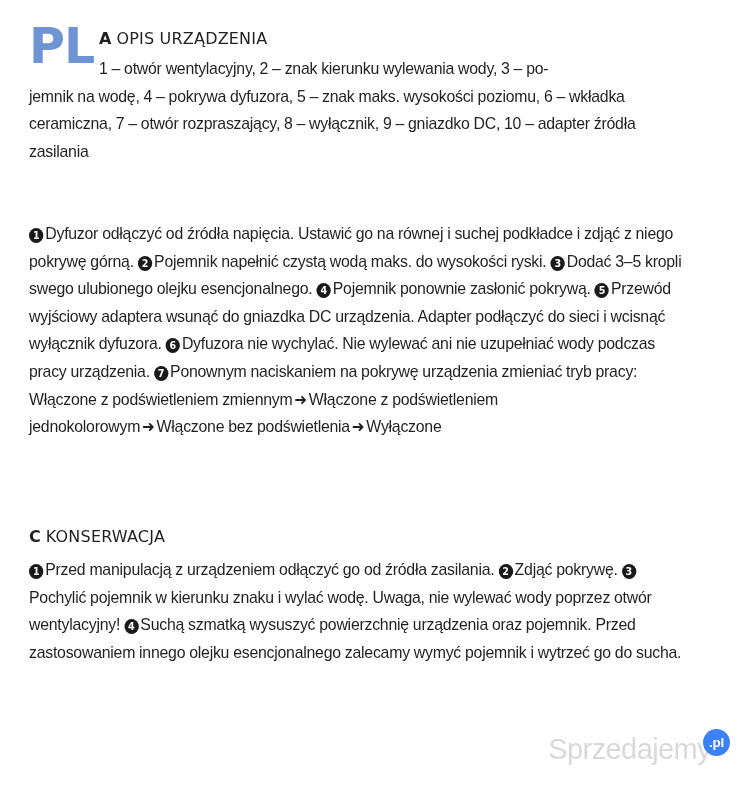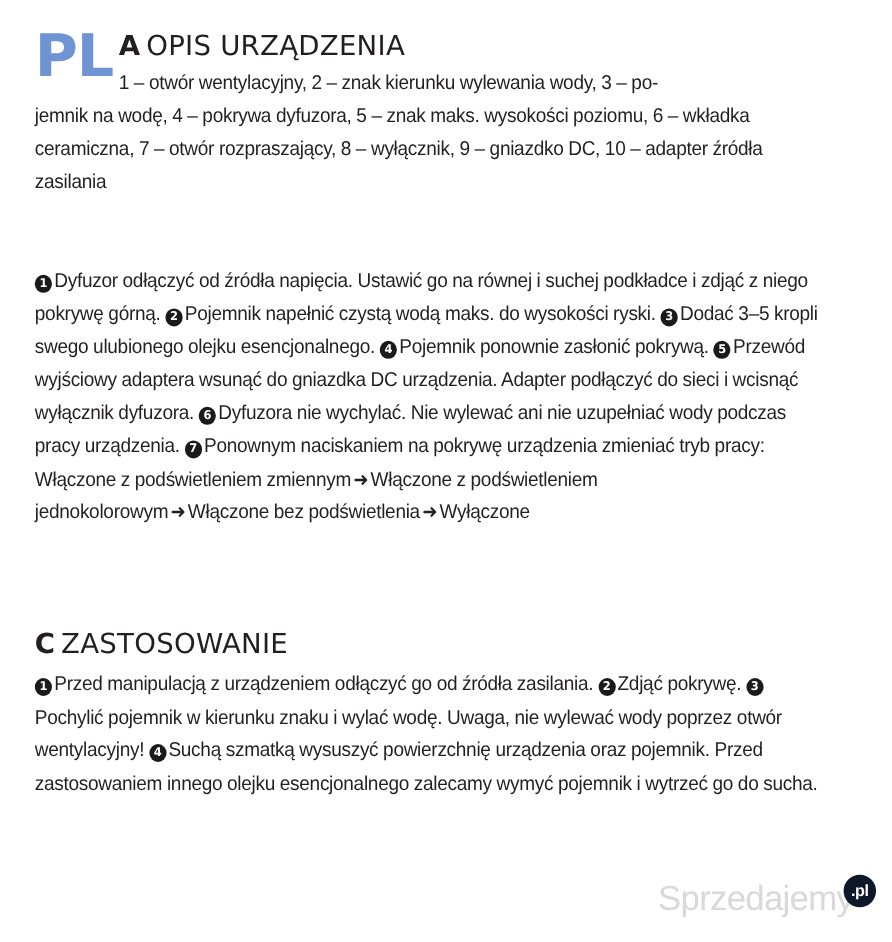--- a/index.html
+++ b/index.html
@@ -34,21 +34,21 @@
     font-size: 49px;
     line-height: 49px;
     letter-spacing: -1px;
     color: #6e94d3;
     user-select: none;
   }
 
   
   .sec-head {
     font-family: "DejaVu Sans", sans-serif;
-    font-size: 23px;
+    font-size: 16px;
     line-height: 24px;
     color: #231f20;
     white-space: nowrap;
   }
   .sec-head .letter {
     font-weight: 700;
     letter-spacing: 0px;
     margin-right: 5px;
   }
   .sec-head .title {
@@ -120,21 +120,21 @@
     font-size: 29px;
     font-weight: 400;
     letter-spacing: -0.6px;
     color: #d9d9d9;
     line-height: 32px;
   }
   .watermark .wm-dot {
     width: 27px;
     height: 27px;
     border-radius: 50%;
-    background: #0f172a;
+    background: #3b82f6;
     color: #ffffff;
     font-family: "Liberation Sans", sans-serif;
     font-size: 13.5px;
     font-weight: 700;
     line-height: 27px;
     text-align: center;
     margin-left: -8px;
     margin-top: -4px;
     letter-spacing: -0.3px;
   }
@@ -163,21 +163,21 @@
     <span class="num">1</span><span>Dyfuzor odłączyć od źródła napięcia. Ustawić go na równej i suchej podkładce i zdjąć z niego pokrywę górną.</span>
     <span class="num">2</span><span>Pojemnik napełnić czystą wodą maks. do wysokości ryski.</span>
     <span class="num">3</span><span>Dodać 3–5 kropli swego ulubionego olejku esencjonalnego.</span>
     <span class="num">4</span><span>Pojemnik ponownie zasłonić pokrywą.</span>
     <span class="num">5</span><span>Przewód wyjściowy adaptera wsunąć do gniazdka DC urządzenia. Adapter podłączyć do sieci i wcisnąć wyłącznik dyfuzora.</span>
     <span class="num">6</span><span>Dyfuzora nie wychylać. Nie wylewać ani nie uzupełniać wody podczas pracy urządzenia.</span>
     <span class="num">7</span><span>Ponownym naciskaniem na pokrywę urządzenia zmieniać tryb pracy: Włączone z podświetleniem zmiennym</span><span class="arrow">➜</span><span>Włączone z podświetleniem jednokolorowym</span><span class="arrow">➜</span><span>Włączone bez podświetlenia</span><span class="arrow">➜</span><span>Wyłączone</span>
   </div>
 
   <div class="sec-head" id="sec-c-head">
-    <span class="letter">C</span><span class="title">ZASTOSOWANIE</span>
+    <span class="letter">C</span><span class="title">KONSERWACJA</span>
   </div>
 
   <div class="body-text" id="sec-c-body">
     <span class="num">1</span><span>Przed manipulacją z urządzeniem odłączyć go od źródła zasilania.</span>
     <span class="num">2</span><span>Zdjąć pokrywę.</span>
     <span class="num">3</span><span>Pochylić pojemnik w kierunku znaku i wylać wodę. Uwaga, nie wylewać wody poprzez otwór wentylacyjny!</span>
     <span class="num">4</span><span>Suchą szmatką wysuszyć powierzchnię urządzenia oraz pojemnik. Przed zastosowaniem innego olejku esencjonalnego zalecamy wymyć pojemnik i wytrzeć go do sucha.</span>
   </div>
 
   <div class="watermark">

